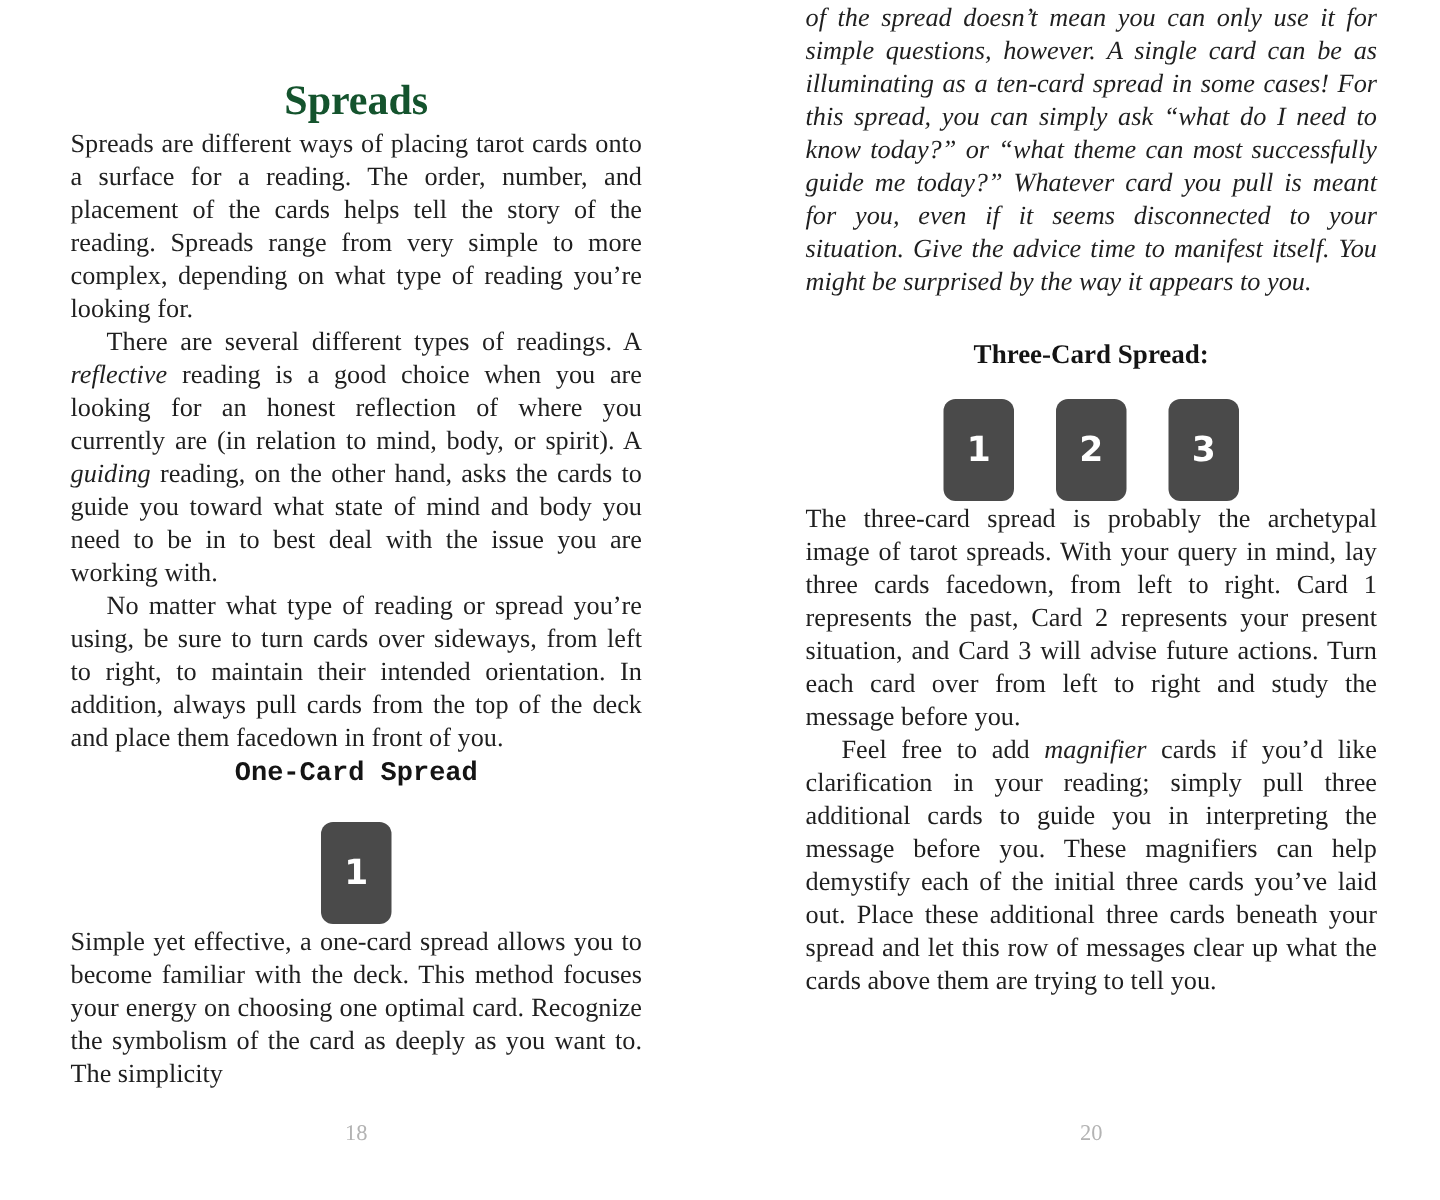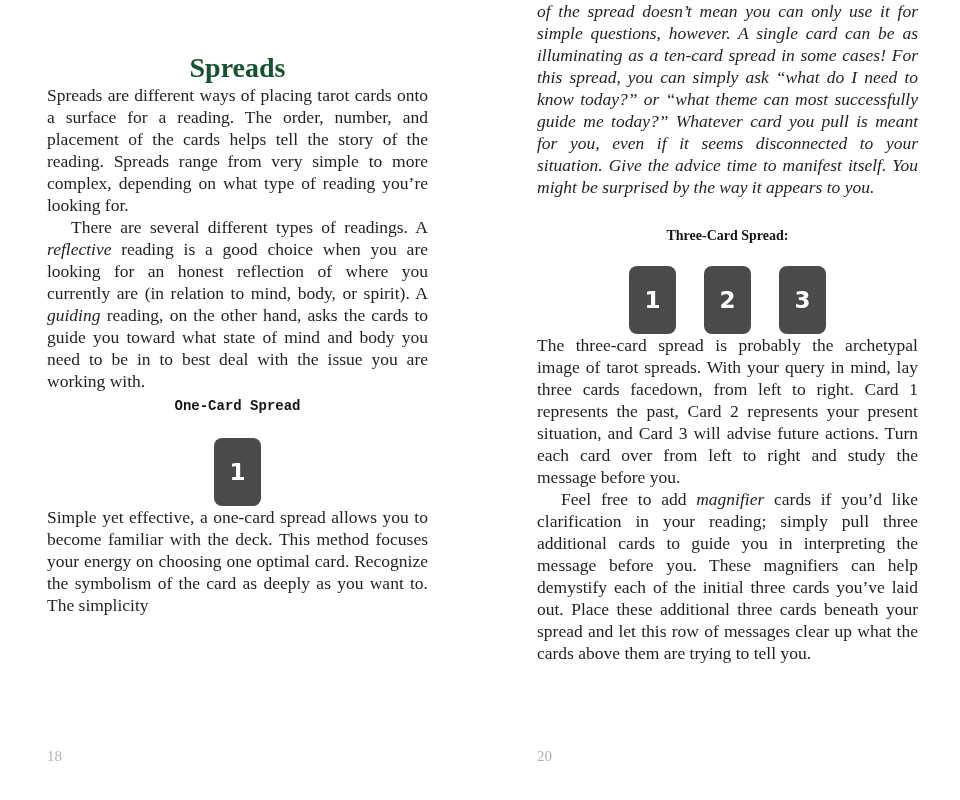--- a/index.html
+++ b/index.html
@@ -32,21 +32,21 @@
     margin: 52px 0 0 0;
     text-align: center;
     font-size: 28px;
     line-height: 32px;
     font-weight: bold;
     color: #14532d;
   }
   h2.section-heading {
     margin: 0;
     text-align: center;
-    font-size: 14px;
+    font-size: 18px;
     line-height: 28px;
     font-weight: bold;
     color: #141414;
   }
   p.body {
     margin: 0;
     font-size: 17.5px;
     line-height: 22px;
     text-align: justify;
     color: #1f1f1f;
@@ -79,37 +79,39 @@
     font-family: "DejaVu Sans", sans-serif;
     font-weight: bold;
     font-size: 23px;
     line-height: 1;
   }
   .page-number {
     position: absolute;
     top: 746px;
     left: 0;
     width: 100%;
+    text-align: center;
     font-size: 15px;
     line-height: 20px;
     color: #b3b3b3;
   }
 </style>
 </head>
 <body>
 
 <div class="spread">
 
   <div class="col col-left">
     <h1 class="book-title">Spreads</h1>
 
     <p class="body mt-18">Spreads are different ways of placing tarot cards onto a surface for a reading. The order, number, and placement of the cards helps tell the story of the reading. Spreads range from very simple to more complex, depending on what type of reading you’re looking for.</p>
 
     <p class="body indent">There are several different types of readings. A <i>reflective</i> reading is a good choice when you are looking for an honest reflection of where you currently are (in relation to mind, body, or spirit). A <i>guiding</i> reading, on the other hand, asks the cards to guide you toward what state of mind and body you need to be in to best deal with the issue you are working with.</p>
 
+    <p class="body indent">No matter what type of reading or spread you’re using, be sure to turn cards over sideways, from left to right, to maintain their intended orientation. In addition, always pull cards from the top of the deck and place them facedown in front of you.</p>
 
     <h2 class="section-heading mt-22">One-Card Spread</h2>
 
     <div class="card-row mt-18">
       <div class="tarot-card">
         <span class="card-number">1</span>
       </div>
     </div>
 
     <p class="body mt-16">Simple yet effective, a one-card spread allows you to become familiar with the deck. This method focuses your energy on choosing one optimal card. Recognize the symbolism of the card as deeply as you want to. The simplicity</p>

